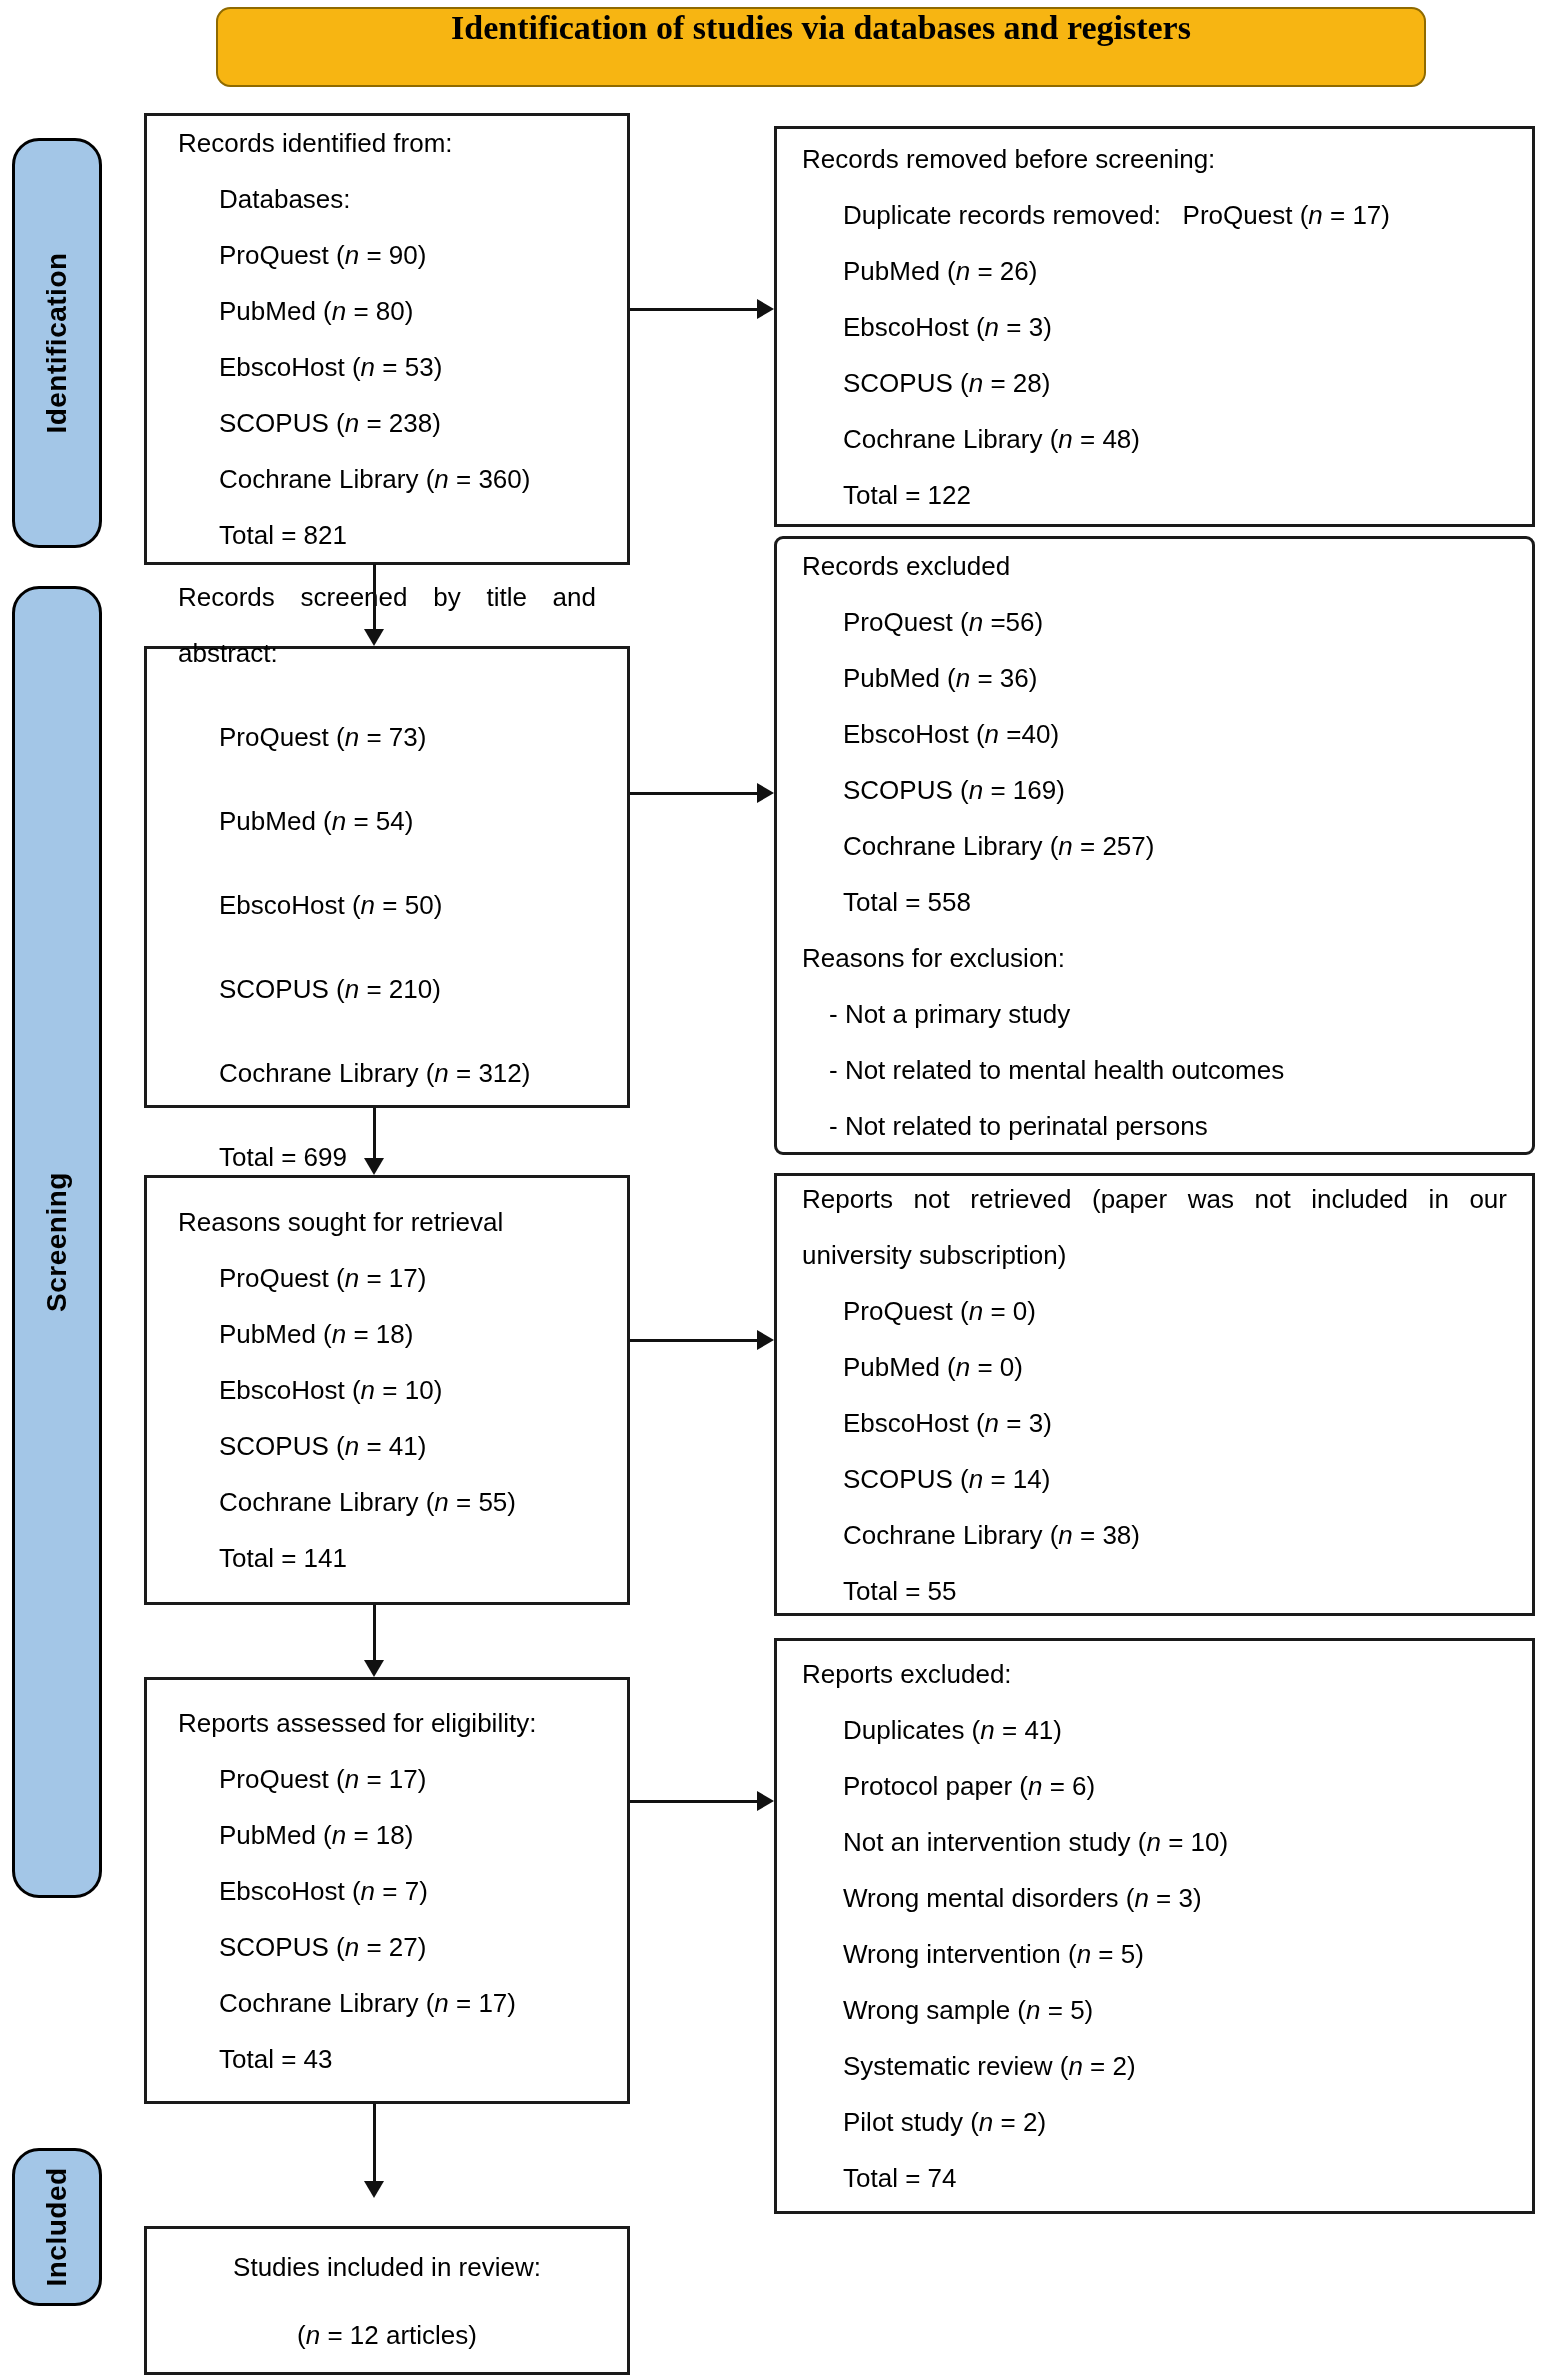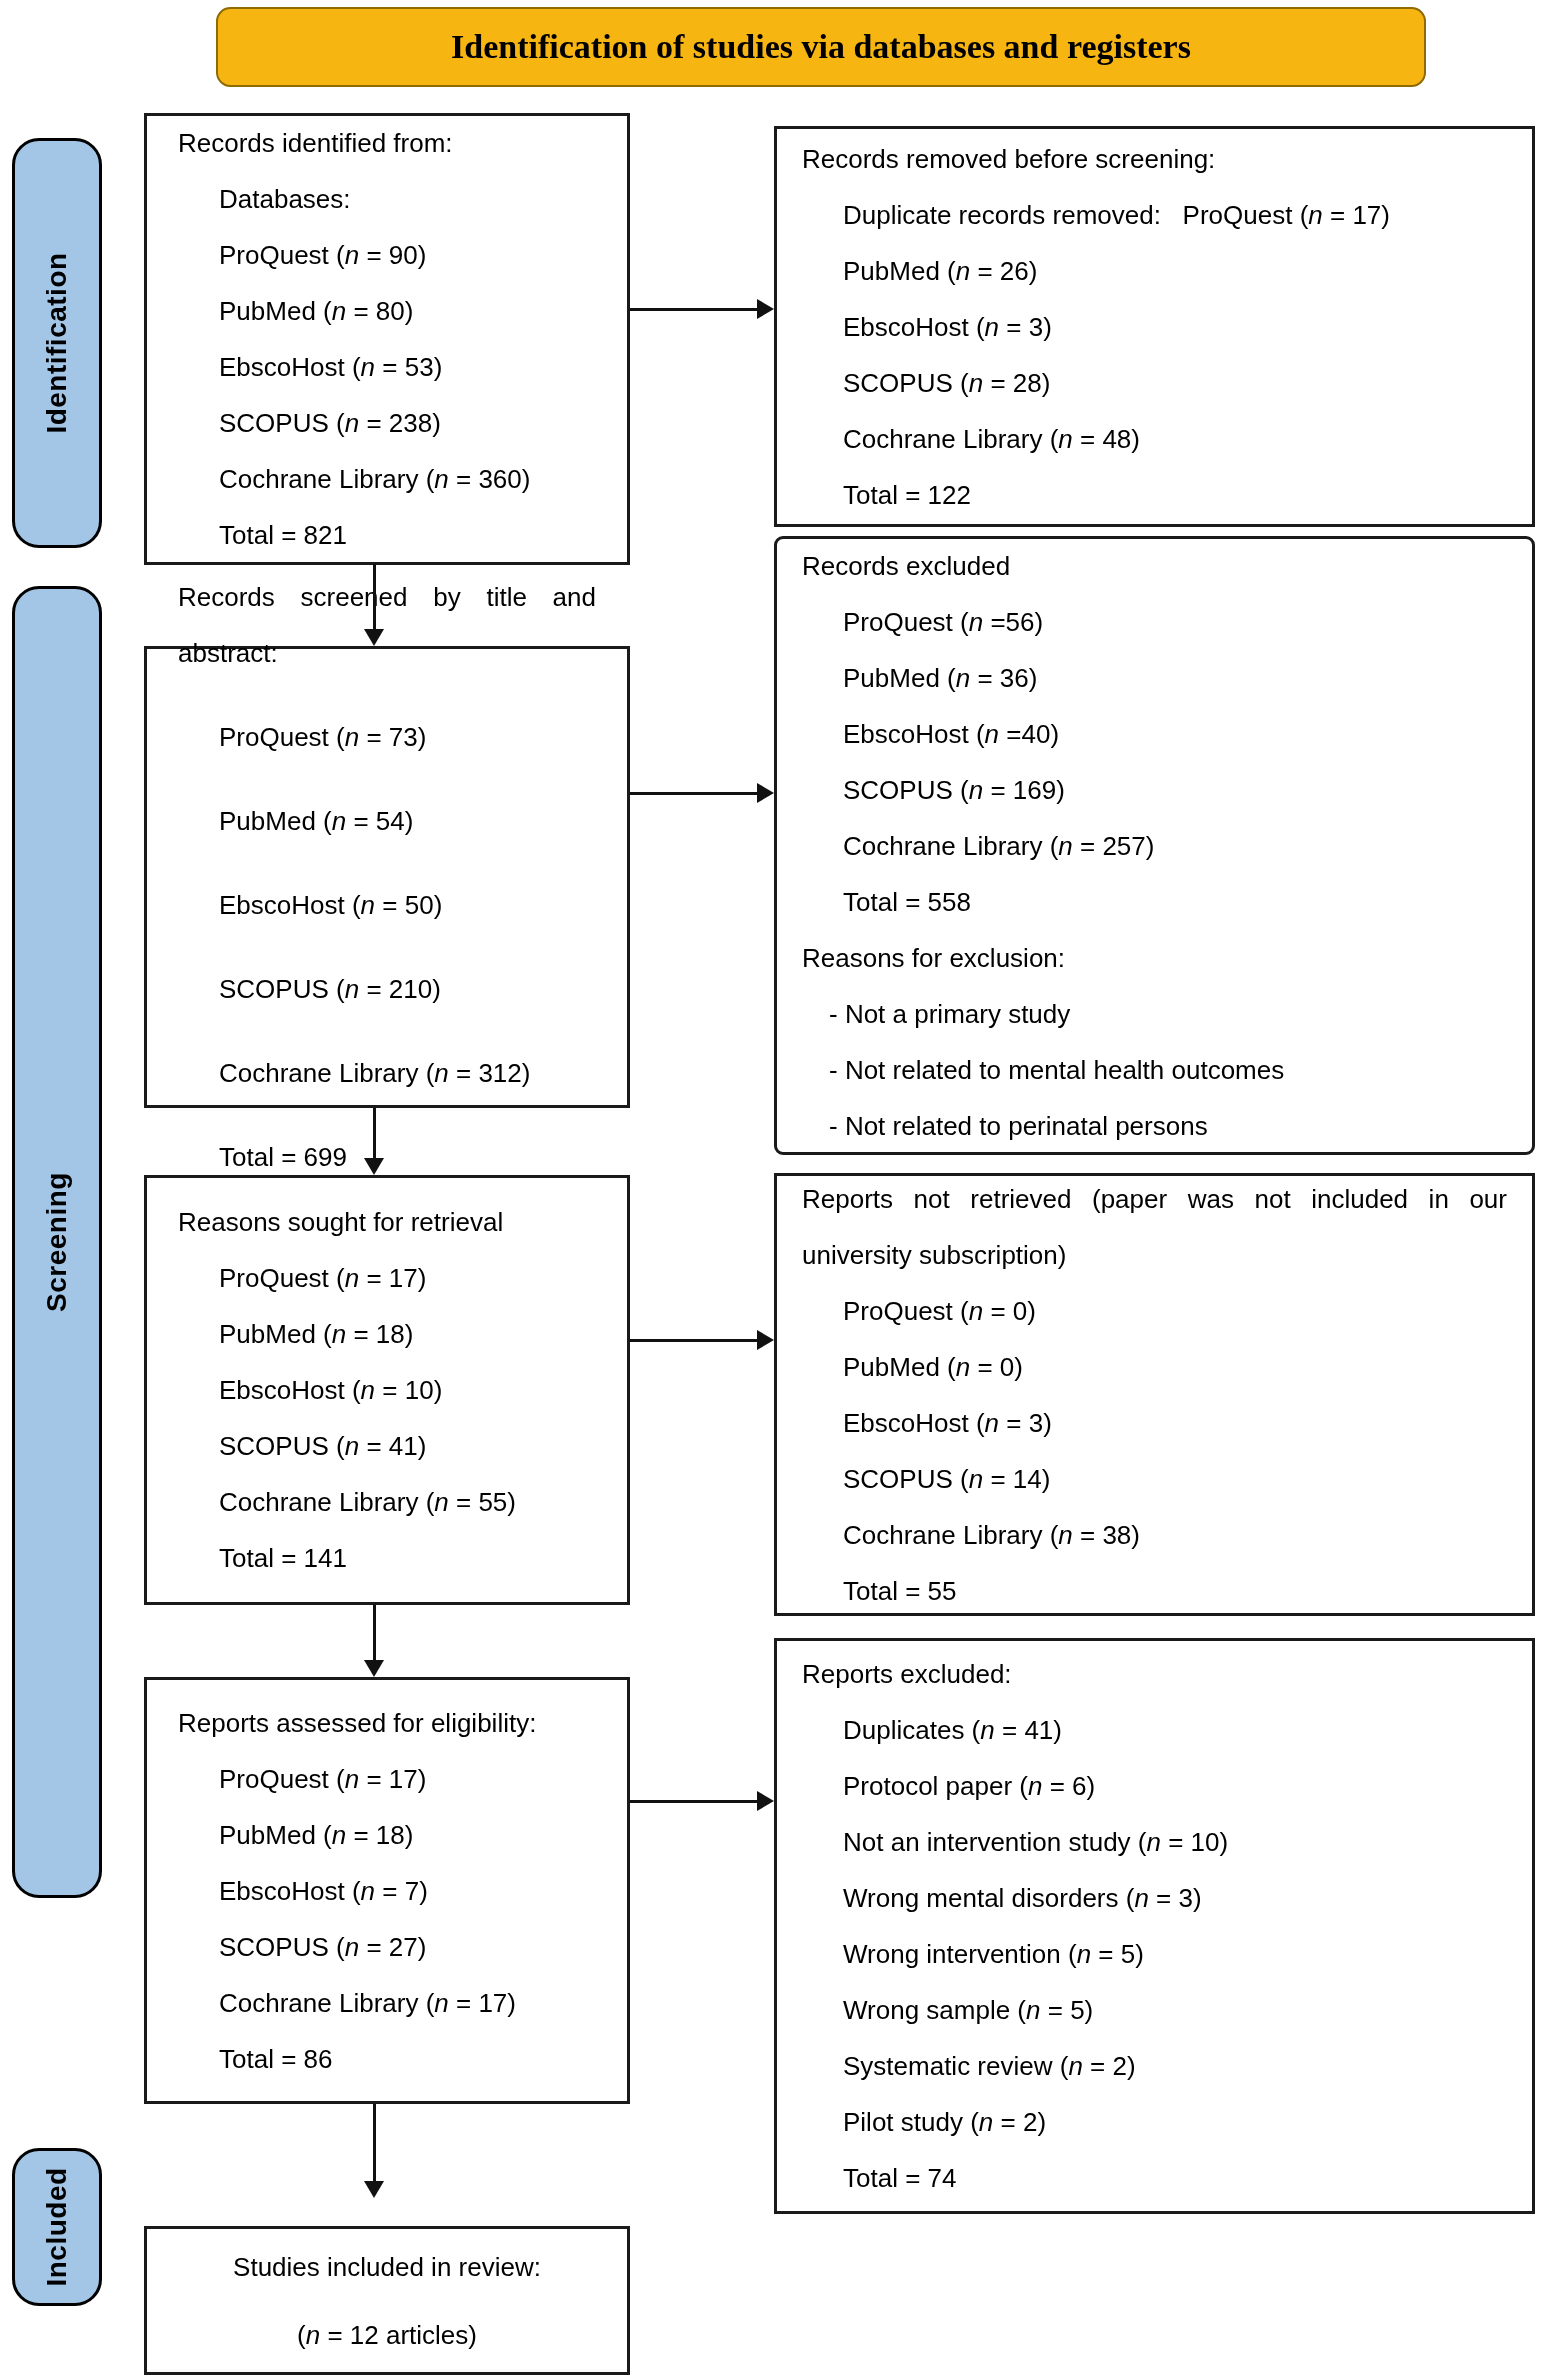--- a/index.html
+++ b/index.html
@@ -10,21 +10,21 @@
   }
   html,body{margin:0;padding:0;background:#fff;}
   .canvas{
     position:relative;width:1556px;height:2377px;background:#fff;
     font-family:"Liberation Sans","DejaVu Sans",sans-serif;color:#000;
   }
   
   .banner{
     position:absolute;left:216px;top:7.2px;width:1206px;height:76px;
     background:var(--banner-fill);border:2.7px solid var(--banner-border);
-    border-radius:14.4px;display:flex;align-items:center;justify-content:center;
+    border-radius:14.4px;display:flex;align-items:flex-start;justify-content:center;
   }
   .banner span{
     font-family:"Liberation Serif","DejaVu Serif",serif;
     font-weight:bold;font-size:34px;color:#000;
   }
   
   .stage{
     position:absolute;left:11.7px;width:90px;
     background:var(--stage-fill);border:3.6px solid #000;border-radius:27px;
     display:flex;align-items:center;justify-content:center;box-sizing:border-box;
@@ -157,21 +157,21 @@
       <div class="line ind-1">Cochrane Library (<i>n</i> = 38)</div>
       <div class="line ind-1">Total = 55</div>
     </div>
   <div class="box left-col" id="box-assessed">
       <div class="line ind-0">Reports assessed for eligibility:</div>
       <div class="line ind-1">ProQuest (<i>n</i> = 17)</div>
       <div class="line ind-1">PubMed (<i>n</i> = 18)</div>
       <div class="line ind-1">EbscoHost (<i>n</i> = 7)</div>
       <div class="line ind-1">SCOPUS (<i>n</i> = 27)</div>
       <div class="line ind-1">Cochrane Library (<i>n</i> = 17)</div>
-      <div class="line ind-1">Total = 86</div>
+      <div class="line ind-1">Total = 43</div>
     </div>
   <div class="box right-col" id="box-excluded-reports">
       <div class="line ind-0">Reports excluded:</div>
       <div class="line ind-1">Duplicates (<i>n</i> = 41)</div>
       <div class="line ind-1">Protocol paper (<i>n</i> = 6)</div>
       <div class="line ind-1">Not an intervention study (<i>n</i> = 10)</div>
       <div class="line ind-1">Wrong mental disorders (<i>n</i> = 3)</div>
       <div class="line ind-1">Wrong intervention (<i>n</i> = 5)</div>
       <div class="line ind-1">Wrong sample (<i>n</i> = 5)</div>
       <div class="line ind-1">Systematic review (<i>n</i> = 2)</div>

